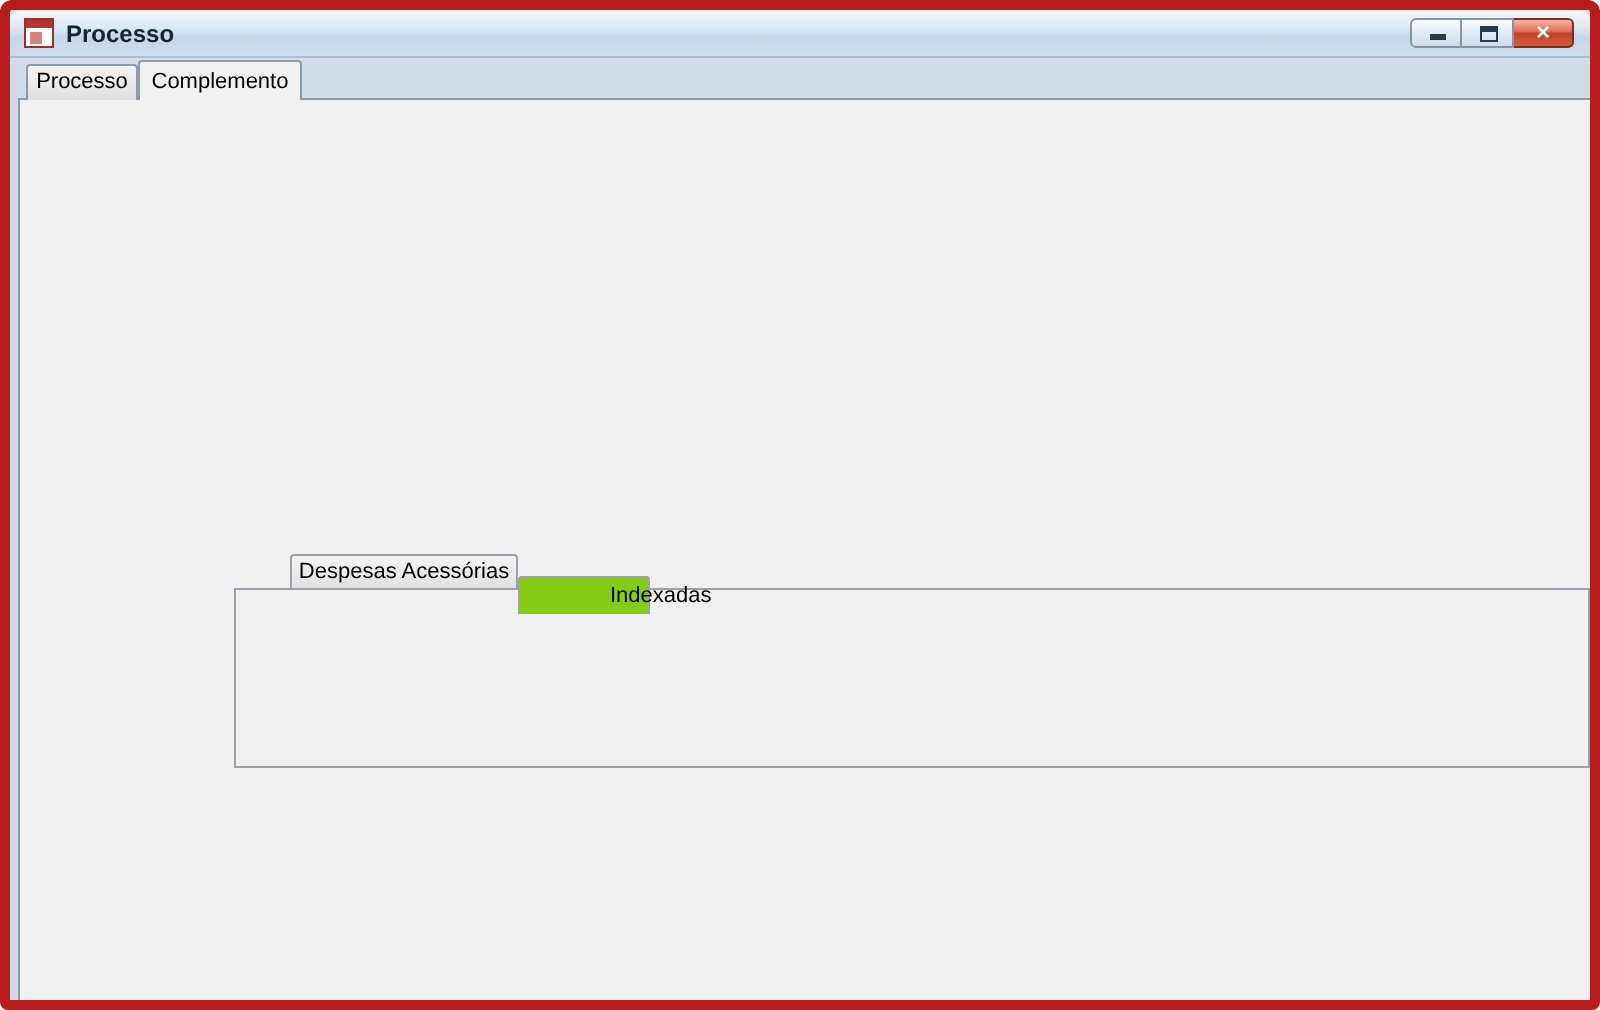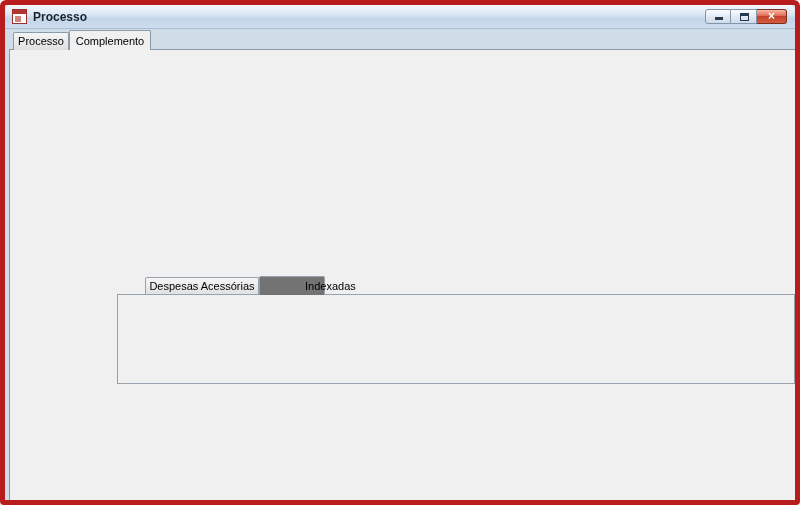--- a/index.html
+++ b/index.html
@@ -65,21 +65,21 @@
   .combo.dis .arrow::after { border-top-color:#9aa0a6; }
   .cb { position:absolute; width:12px; height:12px; background:#fff; border:1px solid #8da2b8; }
   .cal { position:absolute; width:13px; height:13px; background:#fdfdfd; border:1px solid #b0786a; }
   .cal::before { content:""; position:absolute; left:0; right:0; top:0; height:3px; background:#cf4a3a; }
   .cal::after  { content:""; position:absolute; left:1px; right:1px; top:5px; bottom:1px;
                  background:repeating-linear-gradient(90deg,#d8a09a 0 2px,transparent 2px 4px); }
 
   
   .itab { position:absolute; top:272px; height:17px; z-index:2; text-align:center; line-height:16px;
           background:linear-gradient(#f5f5f5,#e1e1e1); border:1px solid #98a2ac; border-bottom:none; border-radius:2px 2px 0 0;margin-left:28px; }
-  .itab.active { top:271px; height:19px; background:#737373; z-index:3; line-height:18px;padding-left:45px; }
+  .itab.active { top:283px; height:19px; background:#84cc16; z-index:3; line-height:18px;padding-left:45px; }
   .ipanel { position:absolute; left:112px; top:289px; width:678px; height:90px; border:1px solid #98a2ac; background:#f0f0f0; z-index:1; }
 
   
   .btn { position:absolute; top:478px; height:21px; text-align:center; line-height:19px; border:1px solid #8a8a8a; border-radius:3px;
          background:linear-gradient(#f8f8f8,#ebebeb 45%,#dcdcdc 46%,#e8e8e8); cursor:default; }
   .btn.dis { color:#9c9c9c; }
   .btn-arrow::after { content:""; position:absolute; left:4px; top:8px;
          border-left:3px solid transparent; border-right:3px solid transparent; border-top:4px solid #333; }
 </style>
 </head>

